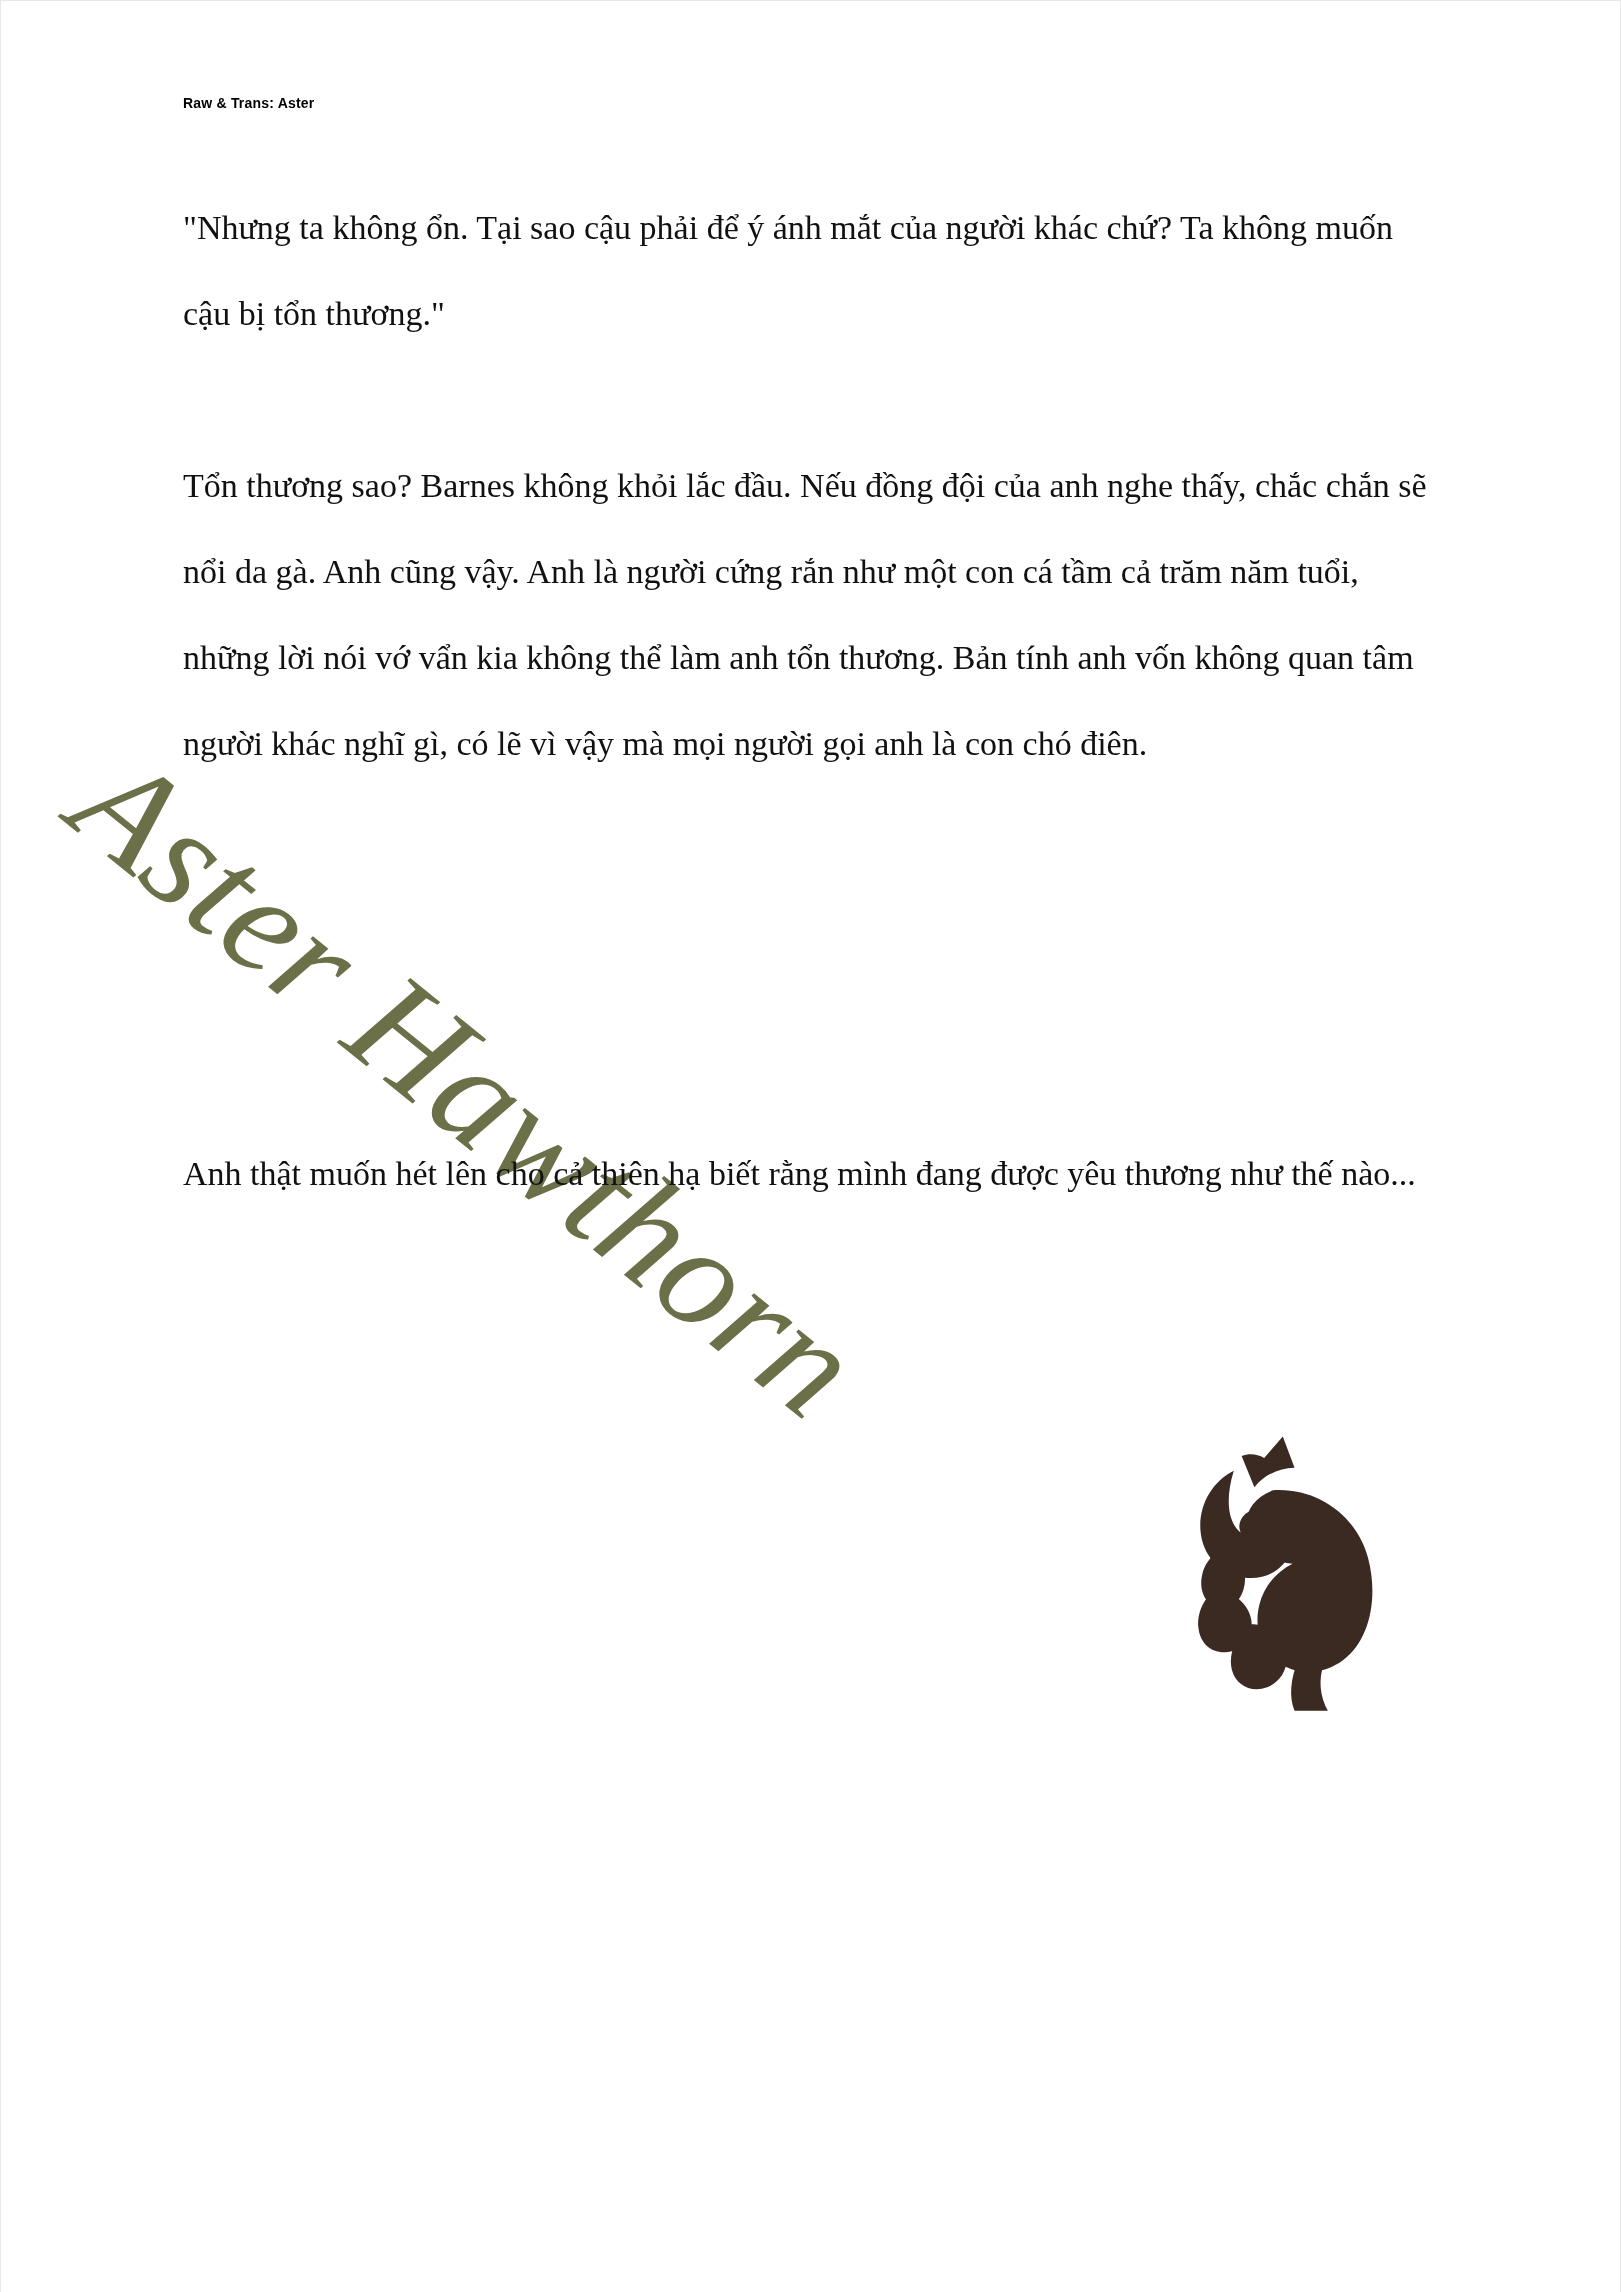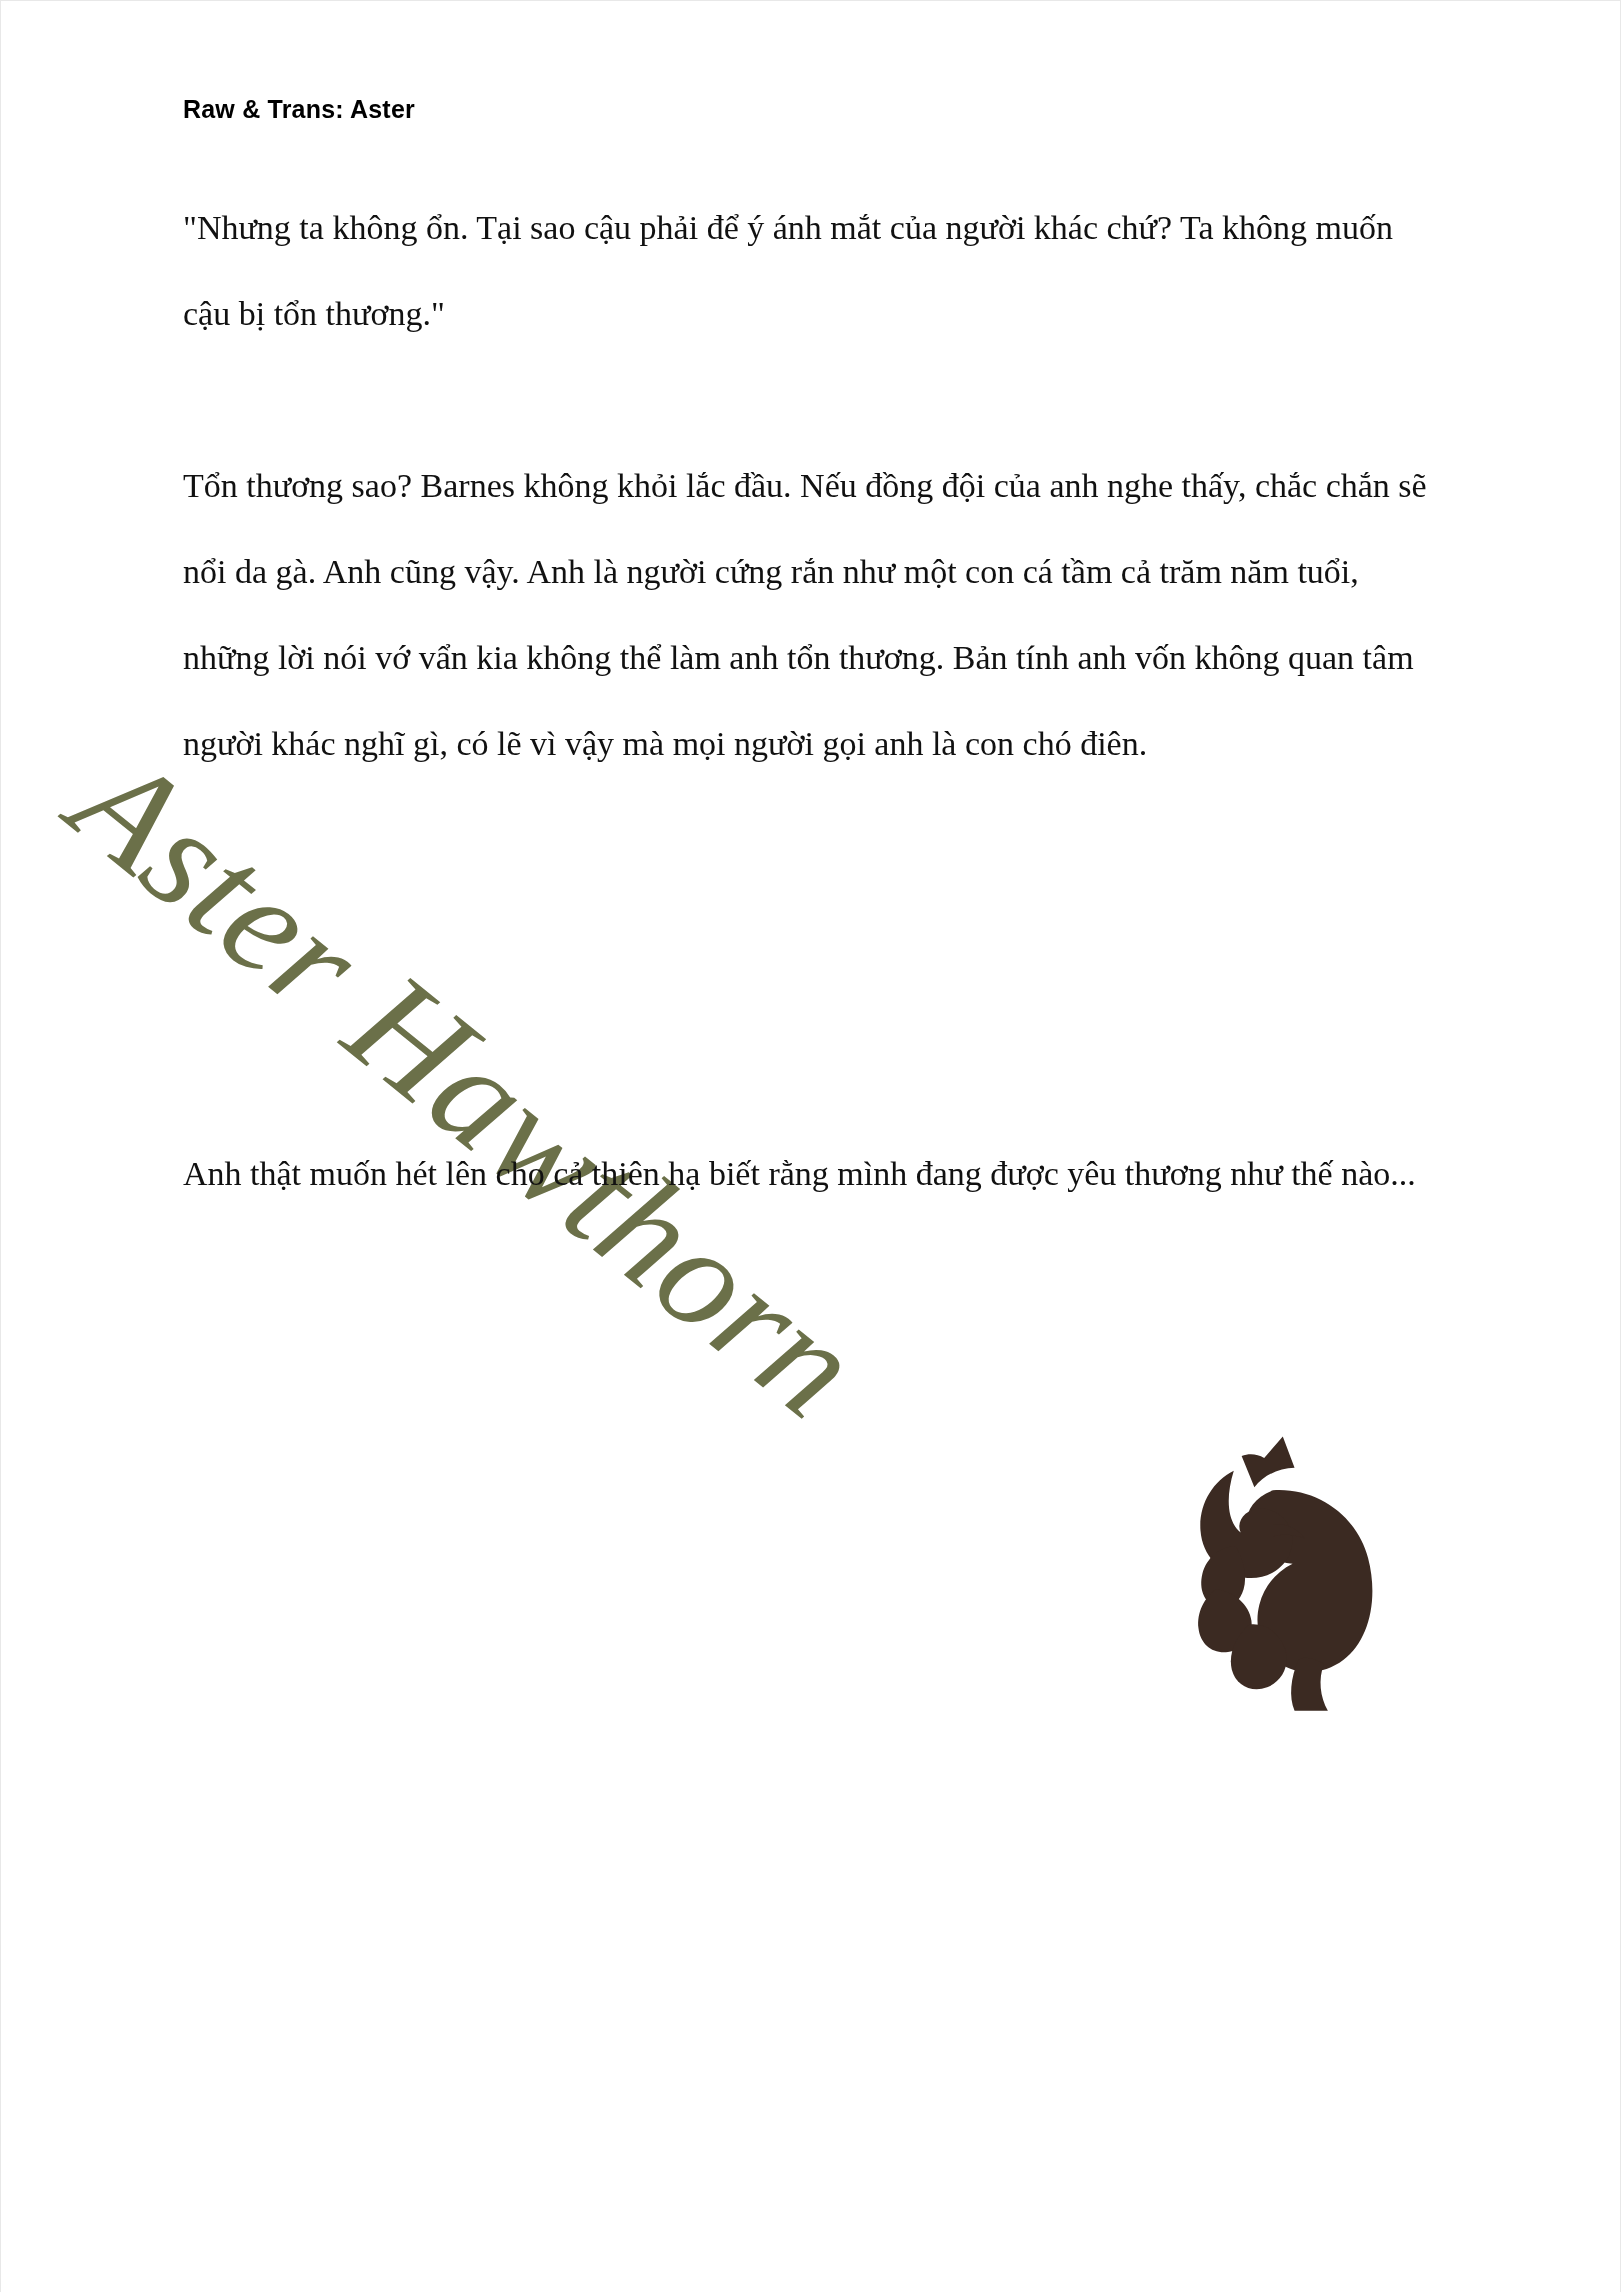--- a/index.html
+++ b/index.html
@@ -20,21 +20,21 @@
     overflow: hidden;
     border: 1px solid #e8e8e8;
   }
 
   
   .doc-header {
     position: absolute;
     left: 182px;
     top: 94px;
     font-family: "Liberation Sans", "DejaVu Sans", sans-serif;
-    font-size: 25px;
+    font-size: 14px;
     font-weight: 700;
     letter-spacing: 0.2px;
     color: #000000;
     white-space: nowrap;
     z-index: 5;
   }
 
   
   .watermark {
     position: absolute;

